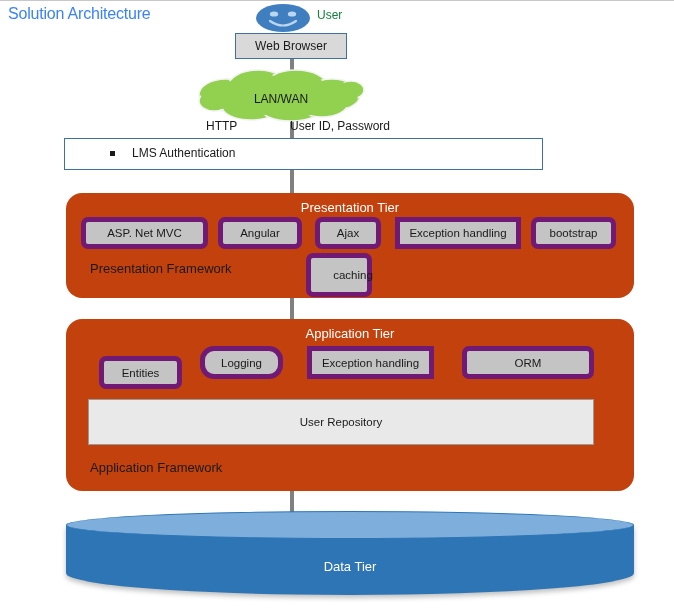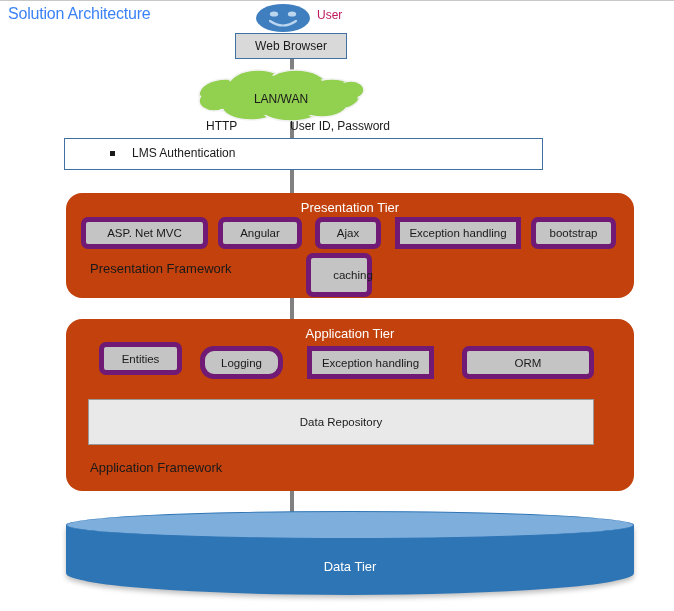--- a/index.html
+++ b/index.html
@@ -43,21 +43,21 @@
     left: 255px;
     top: 2px;
     width: 56px;
     height: 30px;
   }
   #user-label {
     position: absolute;
     left: 317px;
     top: 7px;
     font-size: 12px;
-    color: #be185d;
+    color: #15803d;
     white-space: nowrap;
     text-align: center;
   }
 
   
   #web-browser {
     position: absolute;
     left: 235px;
     top: 32px;
     width: 112px;
@@ -177,21 +177,21 @@
   
   #chip-aspnet    { left: 15px;  top: 24px; width: 127px; height: 32px; }
   #chip-angular   { left: 152px; top: 24px; width: 84px;  height: 32px; }
   #chip-ajax      { left: 249px; top: 24px; width: 66px;  height: 32px; }
   #chip-exc-pres  { left: 329px; top: 24px; width: 126px; height: 32px; }
   #chip-bootstrap { left: 465px; top: 24px; width: 85px;  height: 32px; }
   #chip-caching   { left: 240px; top: 60px; width: 66px;  height: 44px; padding-left: 28px; }
   #pres-framework { left: 24px;  top: 68px; }
 
   
-  #chip-entities  { left: 33px;  top: 23px; width: 83px;  height: 33px; }
+  #chip-entities  { left: 33px;  top: 37px; width: 83px;  height: 33px; }
   #chip-logging   { left: 134px; top: 27px; width: 83px;  height: 33px; border-radius: 14px; }
   #chip-exc-app   { left: 241px; top: 27px; width: 127px; height: 33px; }
   #chip-orm       { left: 396px; top: 27px; width: 132px; height: 33px; }
   #data-repository {
     position: absolute;
     left: 22px;
     top: 80px;
     width: 506px;
     height: 46px;
     background: #e9e9e9;
@@ -343,21 +343,21 @@
       <span>Logging</span>
     </div>
     <div class="chip square" id="chip-exc-app">
       <span>Exception  handling</span>
     </div>
     <div class="chip" id="chip-orm">
       <span>ORM</span>
     </div>
 
     <div id="data-repository">
-      <span>Data Repository</span>
+      <span>User Repository</span>
     </div>
 
     <div class="tier-framework" id="app-framework">Application Framework</div>
   </div>
 
   <div id="data-tier">
     <div id="cyl-body"></div>
     <div id="cyl-top"></div>
     <div id="data-tier-label">Data Tier</div>
   </div>

